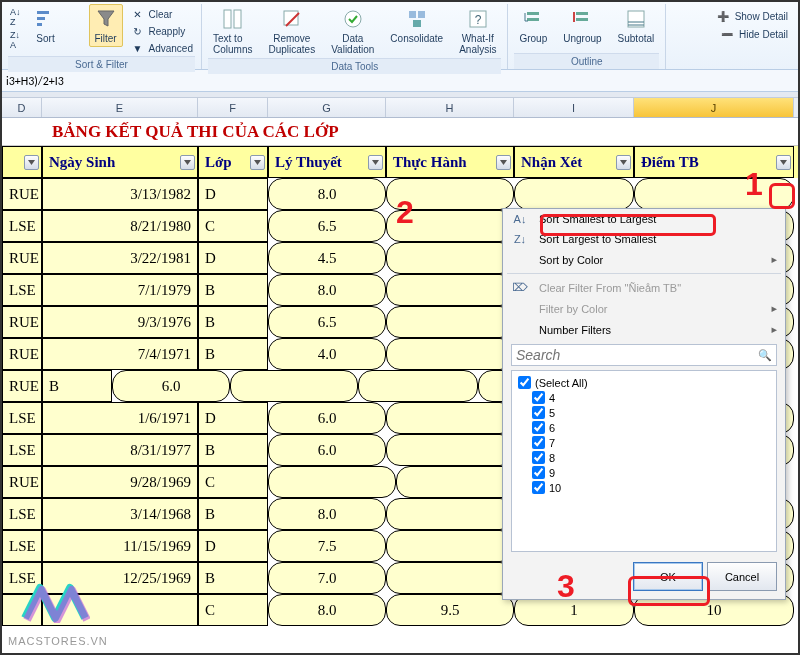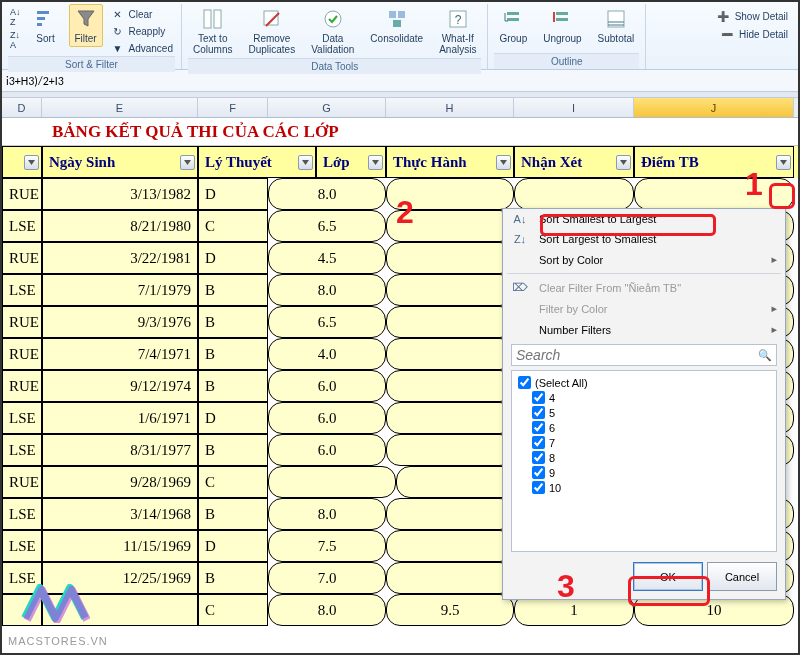--- a/index.html
+++ b/index.html
@@ -42,21 +42,21 @@
     display: flex;
     flex-direction: column;
     align-items: center;
     gap: 2px;
     padding: 2px 4px;
     font-size: 10px;
     color: #1f3b5c;
     border: 1px solid transparent;
     cursor: pointer;
   }
-  .rbtn.hi { background: #ffedb3; border: 1px solid #e0c45c; border-radius: 2px;}
+  .rbtn.hi { background: #ffedb3; border: 1px solid #e0c45c; border-radius: 2px; margin-left: 20px;}
   .ricon { width: 24px; height: 24px; display:flex; align-items:center; justify-content:center;}
   .smallbtn { display:flex; align-items:center; gap:4px; font-size:10px; color:#1f3b5c; padding:1px 2px; cursor:pointer;}
   .smallbtn .sicon { width:14px; height:14px; display:flex; align-items:center; justify-content:center;}
   .rightlinks { margin-left:auto; padding:4px 8px; display:flex; flex-direction:column; align-items:flex-end; gap:2px; font-size:10px; color:#1f3b5c;}
   .formula {
     display:flex; align-items:center;
     border-bottom:1px solid #b9cde5;
     height:22px;
     background:#f4f8fd;
     font-family: Calibri, sans-serif;
@@ -213,21 +213,21 @@
 
   <div class="rgroup">
     <div class="row">
       <div class="rbtn">
           <span class="ricon">
             <svg width="22" height="22">
               <rect x="2" y="2" width="7" height="18" fill="#fff" stroke="#8aa"></rect>
               <rect x="12" y="2" width="7" height="18" fill="#fff" stroke="#8aa"></rect>
             </svg>
           </span>
-          <span style="white-space:pre;text-align:center">Text to
+          <span style="white-space:pre;text-align:left">Text to
 Columns</span>
         </div>
       <div class="rbtn">
           <span class="ricon">
             <svg width="22" height="22">
               <rect x="3" y="3" width="14" height="14" fill="#fff" stroke="#8aa"></rect>
               <line x1="5" y1="18" x2="18" y2="5" stroke="#c33" stroke-width="2"></line>
             </svg>
           </span>
           <span style="white-space:pre;text-align:center">Remove
@@ -344,36 +344,36 @@
       </span>
     </div>
   <div class="cell w-e">
       <span>Ngày Sinh</span>
       <span class="filterbtn">
         <svg width="7" height="5">
           <path d="M0 0h7L3.5 5z" fill="#555"></path>
         </svg>
       </span>
     </div>
+  <div class="cell w-f">
+      <span>Lớp</span>
+      <span class="filterbtn">
+        <svg width="7" height="5">
+          <path d="M0 0h7L3.5 5z" fill="#555"></path>
+        </svg>
+      </span>
+    </div>
   <div class="cell w-g">
       <span>Lý Thuyết</span>
       <span class="filterbtn">
         <svg width="7" height="5">
           <path d="M0 0h7L3.5 5z" fill="#555"></path>
         </svg>
       </span>
     </div>
-  <div class="cell w-f">
-      <span>Lớp</span>
-      <span class="filterbtn">
-        <svg width="7" height="5">
-          <path d="M0 0h7L3.5 5z" fill="#555"></path>
-        </svg>
-      </span>
-    </div>
   <div class="cell w-h">
       <span>Thực Hành</span>
       <span class="filterbtn">
         <svg width="7" height="5">
           <path d="M0 0h7L3.5 5z" fill="#555"></path>
         </svg>
       </span>
     </div>
   <div class="cell w-i">
       <span>Nhận Xét</span>
@@ -443,21 +443,20 @@
       <div class="cell w-d">RUE</div>
       <div class="cell w-e right">7/4/1971</div>
       <div class="cell w-f">B</div>
       <div class="cell w-g center">4.0</div>
       <div class="cell w-h center"></div>
       <div class="cell w-i center"></div>
       <div class="cell w-j center"></div>
     </div>
     <div class="datarow">
       <div class="cell w-d">RUE</div>
-      <div class="cell w-e right">9/12/1974</div>
       <div class="cell w-f">B</div>
       <div class="cell w-g center">6.0</div>
       <div class="cell w-h center"></div>
       <div class="cell w-i center"></div>
       <div class="cell w-j center"></div>
     </div>
     <div class="datarow">
       <div class="cell w-d">LSE</div>
       <div class="cell w-e right">1/6/1971</div>
       <div class="cell w-f">D</div>

